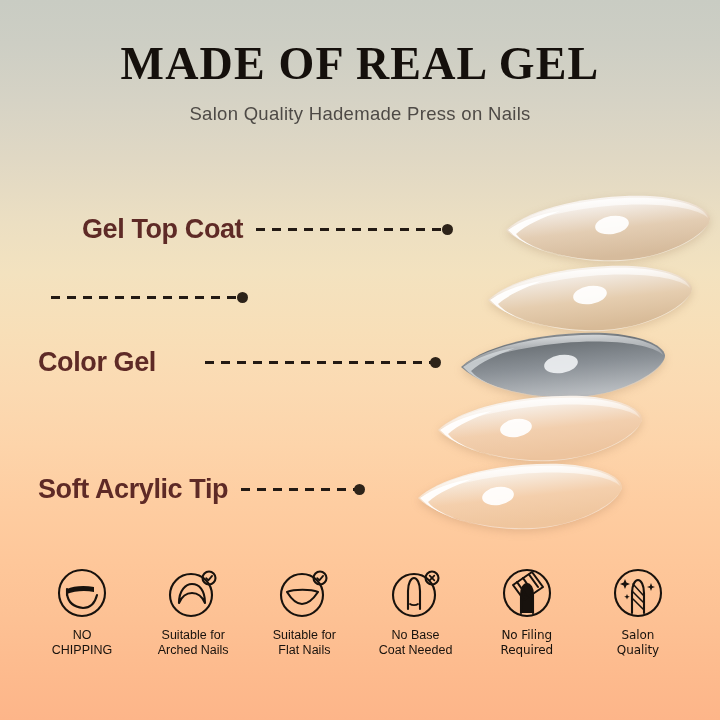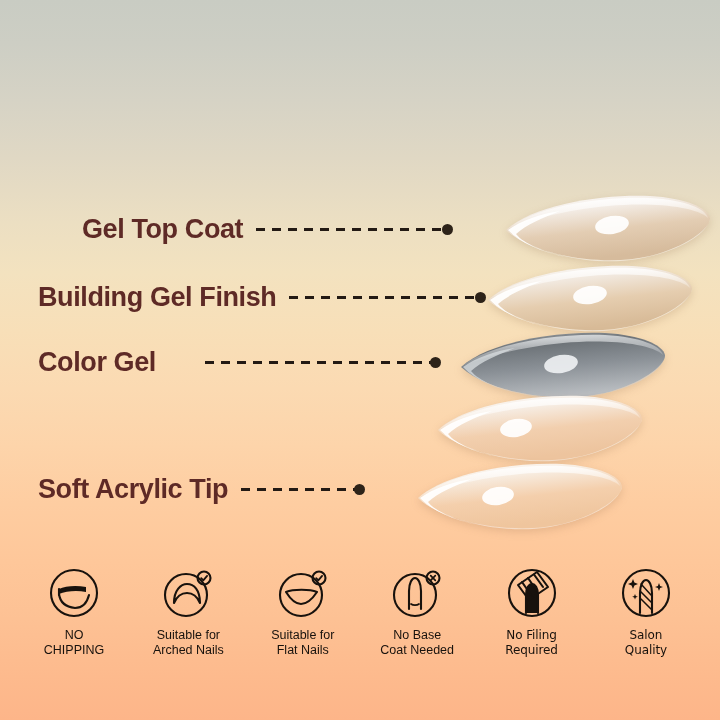--- a/index.html
+++ b/index.html
@@ -121,21 +121,21 @@
   .nail svg { display: block; width: 100%; height: 100%; }
 
   
   .features {
     position: absolute;
     left: 0;
     top: 565px;
     width: 720px;
     display: flex;
     justify-content: space-between;
-    padding: 0 30px;
+    padding: 0 38px;
     box-sizing: border-box;
   }
   .feature {
     width: 88px;
     display: flex;
     flex-direction: column;
     align-items: center;
   }
   .feature-icon {
     width: 56px;
@@ -154,20 +154,24 @@
     font-family: "DejaVu Sans", sans-serif;
     font-size: 12px;
     letter-spacing: -0.1px;
   }
 </style>
 </head>
 <body>
 
 <div id="poster">
 
+  <div class="header">
+    <h1 class="title">MADE OF REAL GEL</h1>
+    <p class="subtitle">Salon Quality Hademade Press on Nails</p>
+  </div>
 
   <div class="layers">
 
     <div class="layer-row" style="top:22px;">
       <div class="layer-label-wrap" style="left:82px;">
         <span class="layer-label">Gel Top Coat</span>
         <span class="leader" style="width:193px;">
           <span class="leader-dot"></span>
         </span>
       </div>
@@ -189,21 +193,20 @@
           <path d="M6,36 C34,12 104,2 150,4 C186,6 206,15 208,24 C196,12 150,8 108,12 C66,16 26,26 6,36 Z" fill="url(#n1gloss)"></path>
           <path d="M8,36 C22,26 40,20 60,17 C42,24 26,31 16,40 C24,50 44,58 66,63 C42,58 20,49 8,36 Z" fill="#ffffff" opacity="0.93"></path>
           <ellipse cx="112" cy="31" rx="17" ry="9" fill="#ffffff" opacity="0.92" transform="rotate(-9 112 31)"></ellipse>
           <path d="M6,36 C34,62 104,73 150,62 C186,53 209,35 210,25 C206,42 176,58 138,65 C92,73 36,60 6,36 Z" fill="#ffffff" opacity="0.5"></path>
         </svg>
       </div>
     </div>
 
     <div class="layer-row" style="top:90px;">
       <div class="layer-label-wrap" style="left:38px;">
-        <span class="layer-label">Building Gel Finish</span>
         <span class="leader" style="width:193px;">
           <span class="leader-dot"></span>
         </span>
       </div>
       <div class="nail" style="left:482px; top:-2px;">
         <svg viewBox="0 0 212 74" xmlns="http://www.w3.org/2000/svg">
           <defs>
             <linearGradient id="n2body" x1="0" y1="0" x2="0.35" y2="1">
               <stop offset="0%" stop-color="#ffffff"></stop>
               <stop offset="32%" stop-color="#f1e8de"></stop>

